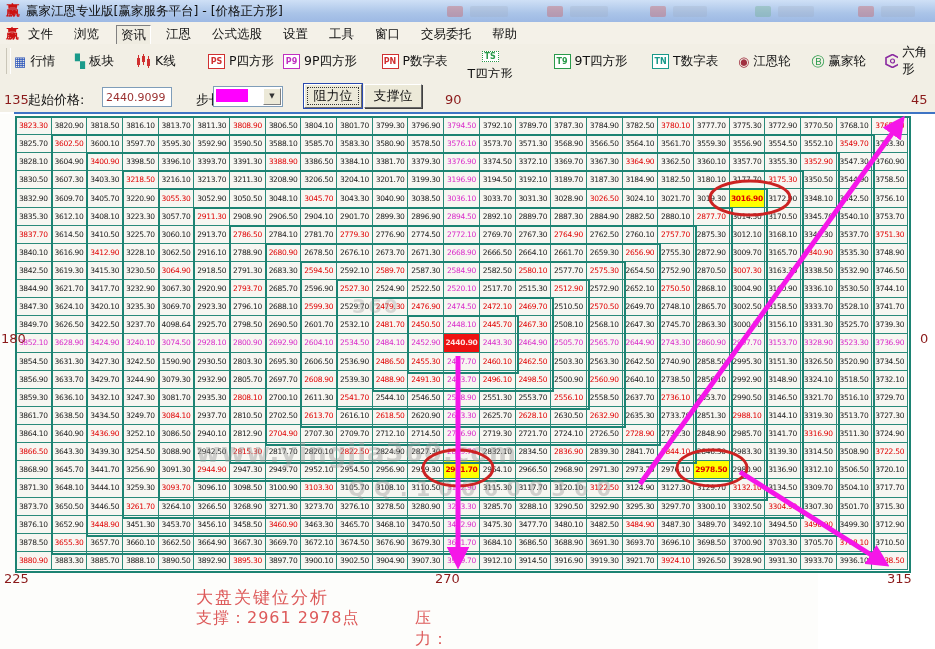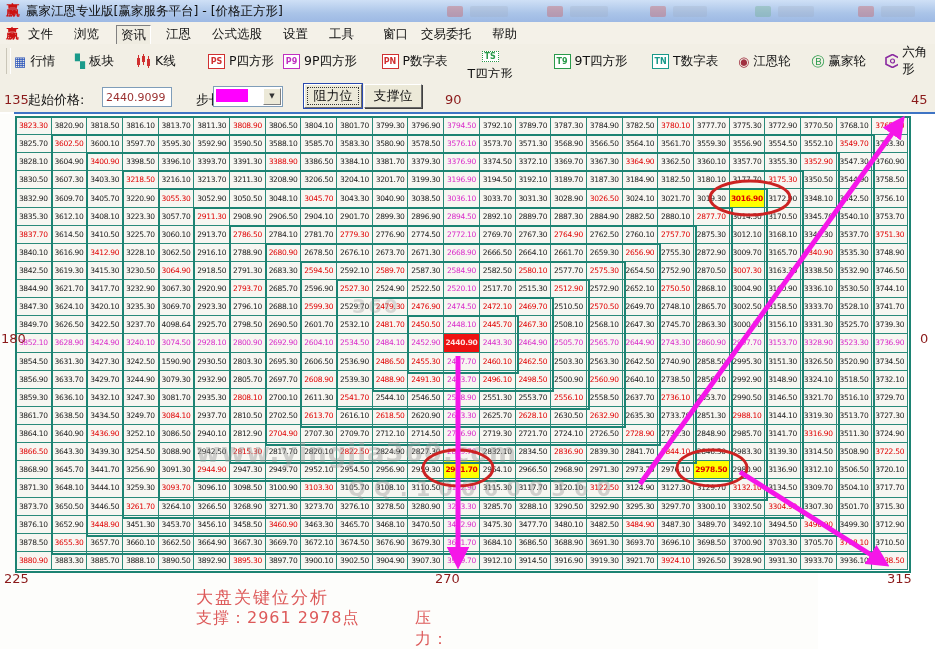--- a/index.html
+++ b/index.html
@@ -85,21 +85,21 @@
 
   <div class="menubar">
     <span class="appicon2">赢</span>
   <span class="menu-item" style="left: 24px;">文件</span>
       <span class="menu-item" style="left: 70px;">浏览</span>
       <span class="menu-item active" style="left: 116px;">资讯</span>
       <span class="menu-item" style="left: 162px;">江恩</span>
       <span class="menu-item" style="left: 208px;">公式选股</span>
       <span class="menu-item" style="left: 279px;">设置</span>
       <span class="menu-item" style="left: 325px;">工具</span>
-      <span class="menu-item" style="left: 379px;">窗口</span>
+      <span class="menu-item" style="left: 371px;">窗口</span>
       <span class="menu-item" style="left: 417px;">交易委托</span>
       <span class="menu-item" style="left: 488px;">帮助</span>
     </div>
 
   <div class="toolbar">
     <div class="groove"></div>
   <div class="tool-item" style="left: 14px;">
         <span class="tglyph" style="color: rgb(43, 85, 187);">▦</span>
         <span>行情</span>
       </div>

